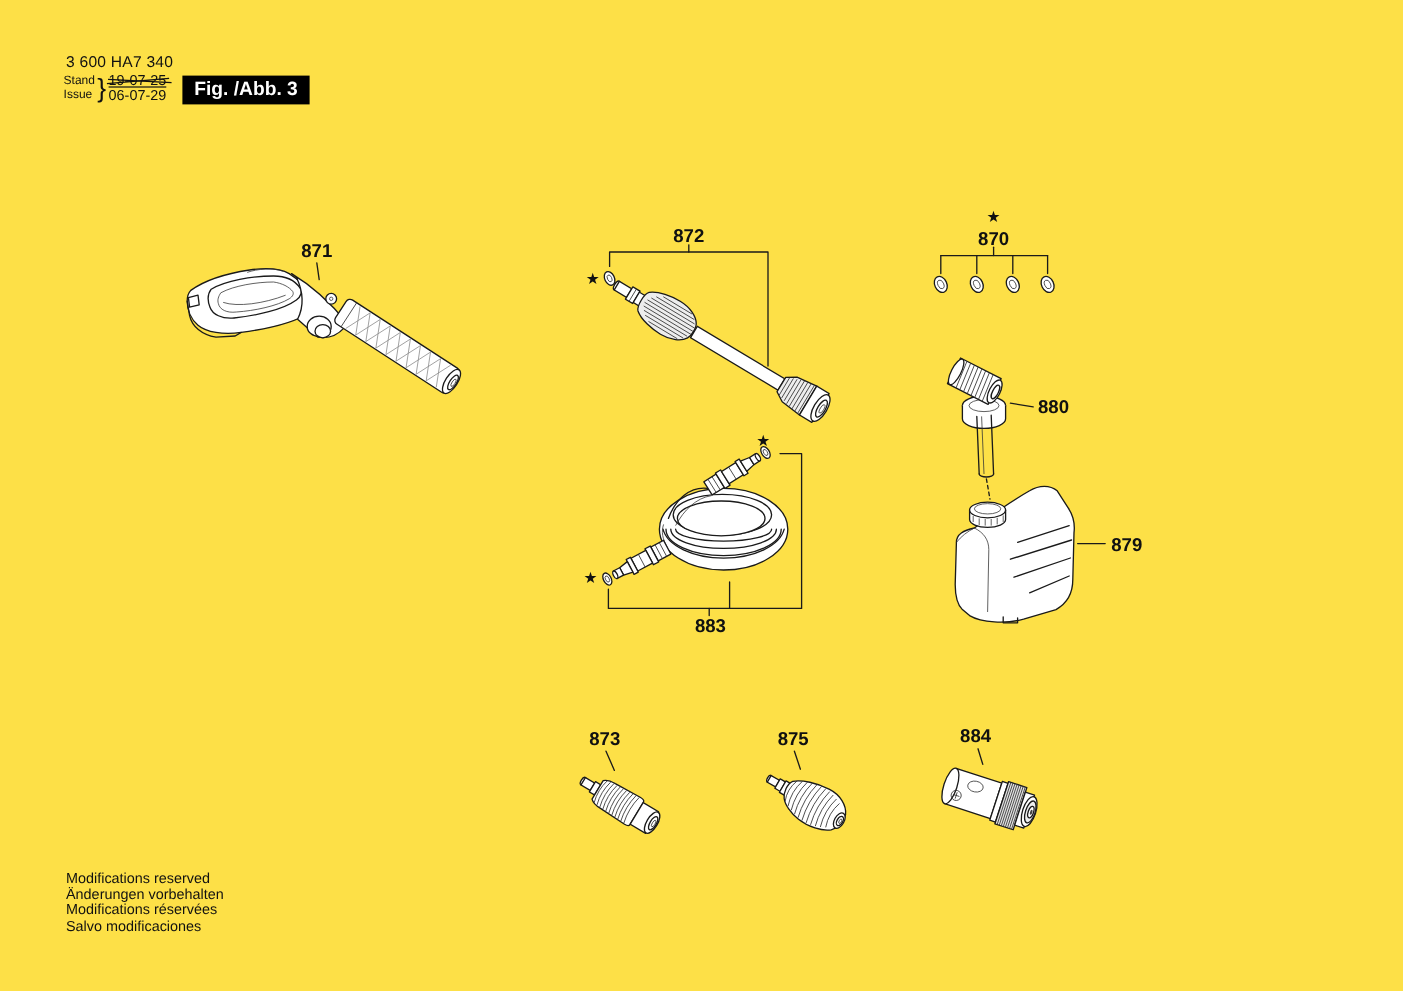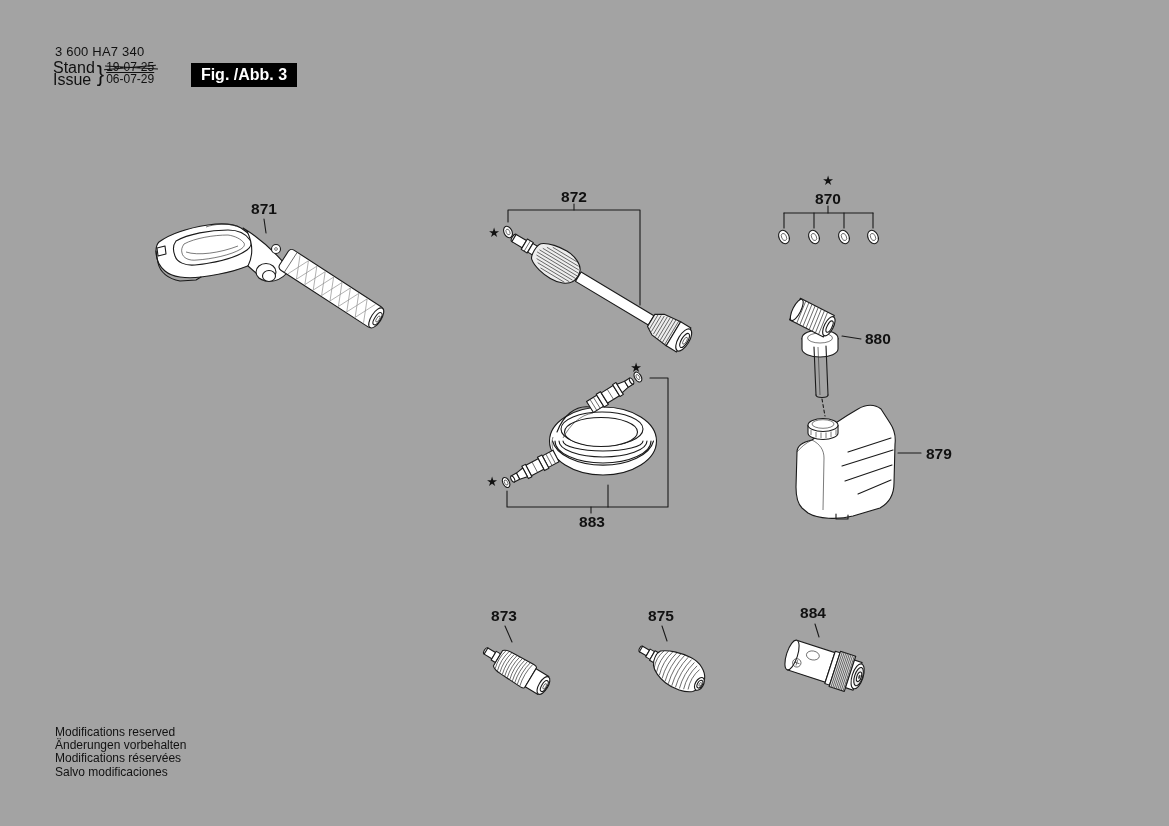--- a/index.html
+++ b/index.html
@@ -1,29 +1,29 @@
 <!DOCTYPE html>
 <html><head>
 <meta charset="utf-8">
 <style>
   html,body{margin:0;padding:0;background:#fff;}
-  .sheet{position:relative;width:1169px;height:826px;background:#a3a3a3;overflow:hidden;
+  .sheet{position:relative;width:1169px;height:826px;background:#fde047;overflow:hidden;
          font-family:"Liberation Sans",sans-serif;color:#111;}
   .artwork{position:absolute;left:0;top:0;}
   
   .hdr-num{position:absolute;left:55px;top:44px;font-size:13px;letter-spacing:.2px;}
   .rev{position:absolute;left:53px;top:62px;display:flex;align-items:center;}
-  .rev-labels{display:flex;flex-direction:column;font-size:16px;line-height:11.5px;}
+  .rev-labels{display:flex;flex-direction:column;font-size:10px;line-height:11.5px;}
   .rev-brace{font-size:22px;font-weight:300;margin:0 2px 0 2px;line-height:22px;}
   .rev-dates{display:flex;flex-direction:column;font-size:12px;line-height:11.5px;}
   .struck{position:relative;display:inline-block;text-decoration:underline;}
   .struck::before{content:"";position:absolute;left:-2px;right:-2px;top:46%;border-top:1.4px solid #111;transform:rotate(-5deg);}
   .struck::after{content:"";position:absolute;left:-1px;right:-4px;top:40%;border-top:1.2px solid #111;transform:rotate(3deg);}
   .figbox{position:absolute;left:152px;top:63px;width:106px;height:24px;background:#000;color:#fff;
-          display:flex;align-items:center;justify-content:center;font-weight:bold;font-size:16px;white-space:nowrap;margin-left:39px;}
+          display:flex;align-items:center;justify-content:center;font-weight:bold;font-size:16px;white-space:nowrap;}
   
   .footer{position:absolute;left:55px;top:726px;font-size:12px;line-height:13.2px;}
   
   .ln{fill:none;stroke:#1a1a1a;stroke-width:1.1;stroke-linejoin:round;stroke-linecap:round;}
   .fw{fill:#ffffff;stroke:#1a1a1a;stroke-width:1.1;stroke-linejoin:round;}
   .fg{fill:#ededed;stroke:#1a1a1a;stroke-width:1.1;stroke-linejoin:round;}
   .fd{fill:#e3e3e3;stroke:#1a1a1a;stroke-width:1.1;stroke-linejoin:round;}
   .th{fill:none;stroke:#333333;stroke-width:0.65;}
   .hz{fill:none;stroke:#8a8a8a;stroke-width:0.6;}
   .dash{stroke-dasharray:3,2.6;}

